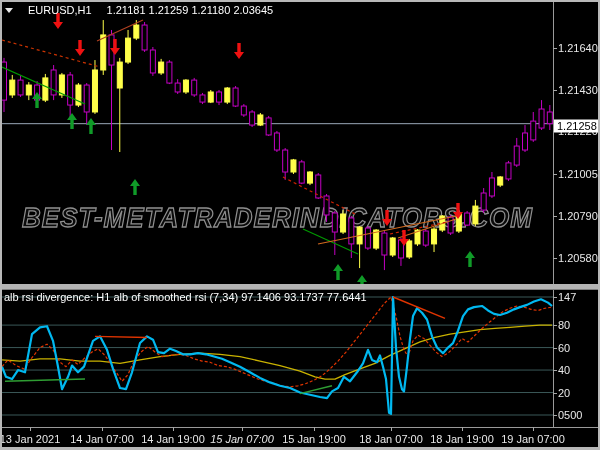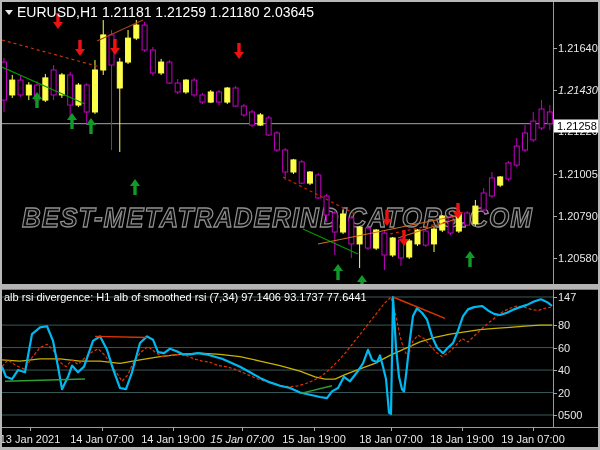--- a/index.html
+++ b/index.html
@@ -3,22 +3,22 @@
 <meta charset="utf-8">
 <style>
   html,body{margin:0;padding:0;background:#222;}
   #win{position:relative;width:600px;height:450px;background:#000;overflow:hidden;
        font-family:"Liberation Sans",sans-serif;}
   .brd{position:absolute;background:#b8b8b8;z-index:9;}
   #sep{position:absolute;left:0;top:284px;width:600px;height:5px;background:#b4b4b4;
        border-bottom:1px solid #7e7e7e;z-index:8;}
   #vaxis-line{position:absolute;left:553px;top:2px;width:1px;height:425px;background:#9a9a9a;z-index:4;}
   #haxis-line{position:absolute;left:2px;top:427px;width:596px;height:1px;background:#9a9a9a;z-index:4;}
-  #title-bar{position:absolute;left:5px;top:4px;color:#fff;font-size:14px;z-index:6;
-             display:flex;align-items:center;gap:4px;white-space:nowrap;text-align:right;}
+  #title-bar{position:absolute;left:5px;top:4px;color:#fff;font-size:11px;z-index:6;
+             display:flex;align-items:center;gap:15px;white-space:nowrap;text-align:right;}
   #dd-tri{width:0;height:0;border-left:4px solid transparent;border-right:4px solid transparent;
           border-top:5px solid #e8e8e8;display:inline-block;}
   #ind-header{position:absolute;left:4px;top:291px;color:#fff;font-size:11px;z-index:6;white-space:nowrap;}
   #watermark{position:absolute;left:2px;top:203px;width:551px;text-align:center;z-index:1;
              font-size:26px;font-weight:bold;font-style:italic;letter-spacing:1px;
              color:#0a0a0a;-webkit-text-stroke:1.2px #8f8f8f;text-stroke:1.2px #8f8f8f;
              transform:scaleY(1.05);pointer-events:none;white-space:nowrap;}
   svg{position:absolute;z-index:2;}
   .axlabel{position:absolute;color:#e8e8e8;font-size:11px;transform:translateY(-50%);white-space:nowrap;}
   .tlabel{position:absolute;color:#e8e8e8;font-size:11px;transform:translateX(-50%);top:5px;white-space:nowrap;}
@@ -224,21 +224,21 @@
   </div>
 
   <div id="ind-header">alb rsi divergence: H1  alb of smoothed rsi  (7,34) 97.1406 93.1737 77.6441</div>
 
   <div id="sep"></div>
   <div id="vaxis-line"></div>
   <div id="haxis-line"></div>
 
   <div id="price-axis">
       <div class="axlabel" style="left: 4px; top: 46px;">1.21640</div>
-      <div class="axlabel" style="left: 4px; top: 87.601px; font-style: italic;">1.21430</div>
+      <div class="axlabel" style="left: 4px; top: 87.601px;">1.21430</div>
       <div class="axlabel" style="left: 4px; top: 129.202px;">1.21220</div>
       <div class="axlabel" style="left: 4px; top: 171.793px;">1.21005</div>
       <div class="axlabel" style="left: 4px; top: 214.385px;">1.20790</div>
       <div class="axlabel" style="left: 4px; top: 255.986px;">1.20580</div>
       <div class="axlabel" style="left: 4px; top: 295.001px;">147</div>
       <div class="axlabel" style="left: 4px; top: 323.096px;">80</div>
       <div class="axlabel" style="left: 4px; top: 345.572px;">60</div>
       <div class="axlabel" style="left: 4px; top: 368.048px; text-align: center;">40</div>
       <div class="axlabel" style="left: 4px; top: 390.524px;">20</div>
       <div class="axlabel" style="left: 4px; top: 413px;">0500</div>

